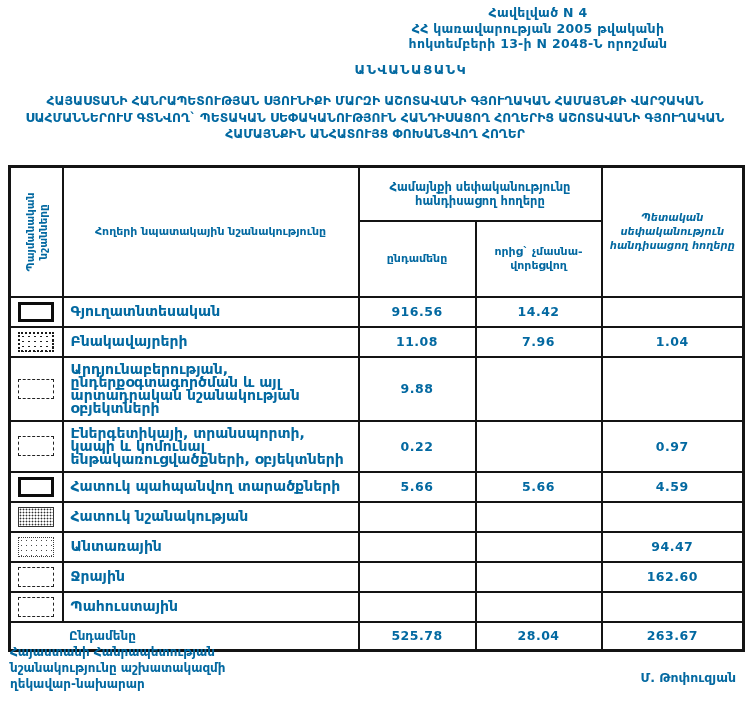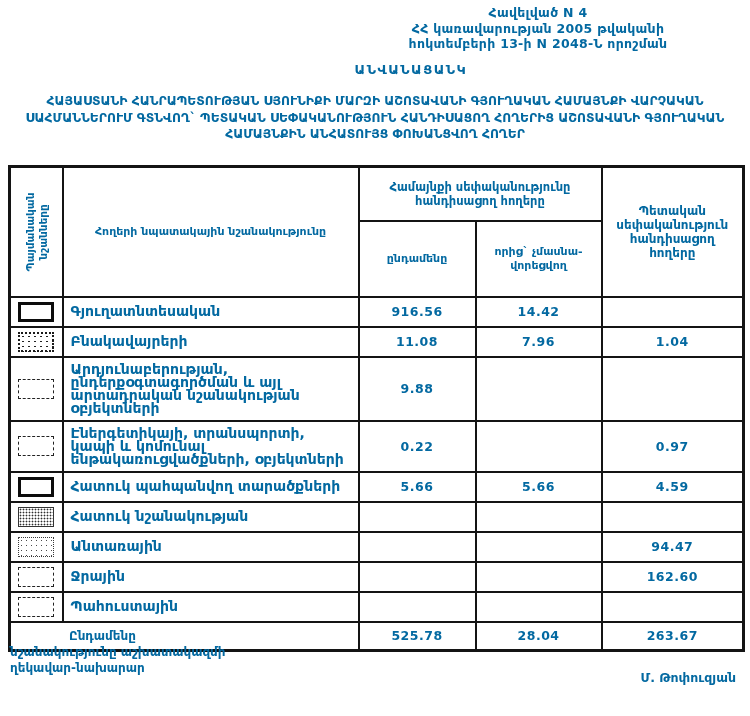--- a/index.html
+++ b/index.html
@@ -68,21 +68,21 @@
     width: 118px;
     transform: translate(-50%, -50%) rotate(-90deg);
     font-size: 10.5px;
     line-height: 12.5px;
     text-align: center;
     white-space: normal;
   }
   .th-purpose { font-size: 11px; }
   .th-group { height: 54px; font-size: 11.5px; line-height: 14px; padding: 3px 8px; }
   .th-sub { height: 74px; font-size: 11px; line-height: 13.5px; padding: 3px 10px; }
-  .th-state { font-size: 12px; line-height: 14px; padding: 3px 6px; }
+  .th-state { font-size: 10px; line-height: 14px; padding: 3px 6px; font-style: italic; }
   .sym-cell { padding: 3px 0; vertical-align: middle; }
   .label-cell {
     font-weight: bold;
     font-size: 14px;
     line-height: 13px;
     padding: 5px 4px 5px 7px;
     vertical-align: middle;
     height: 24px;
   }
   .num-cell {
@@ -259,19 +259,20 @@
       <tr>
         <td colspan="2" class="total-label-cell">Ընդամենը</td>
         <td class="num-cell">525.78</td>
         <td class="num-cell">28.04</td>
         <td class="num-cell">263.67</td>
       </tr>
     </tfoot>
   </table>
 
   <div class="footer-left">
+    <div>Հայաստանի Հանրապետության</div>
     <div>նշանակությունը աշխատակազմի</div>
     <div>ղեկավար-նախարար</div>
   </div>
 
   <div class="signature">Մ. Թոփուզյան</div>
 
 </div>
 
 </body></html>

